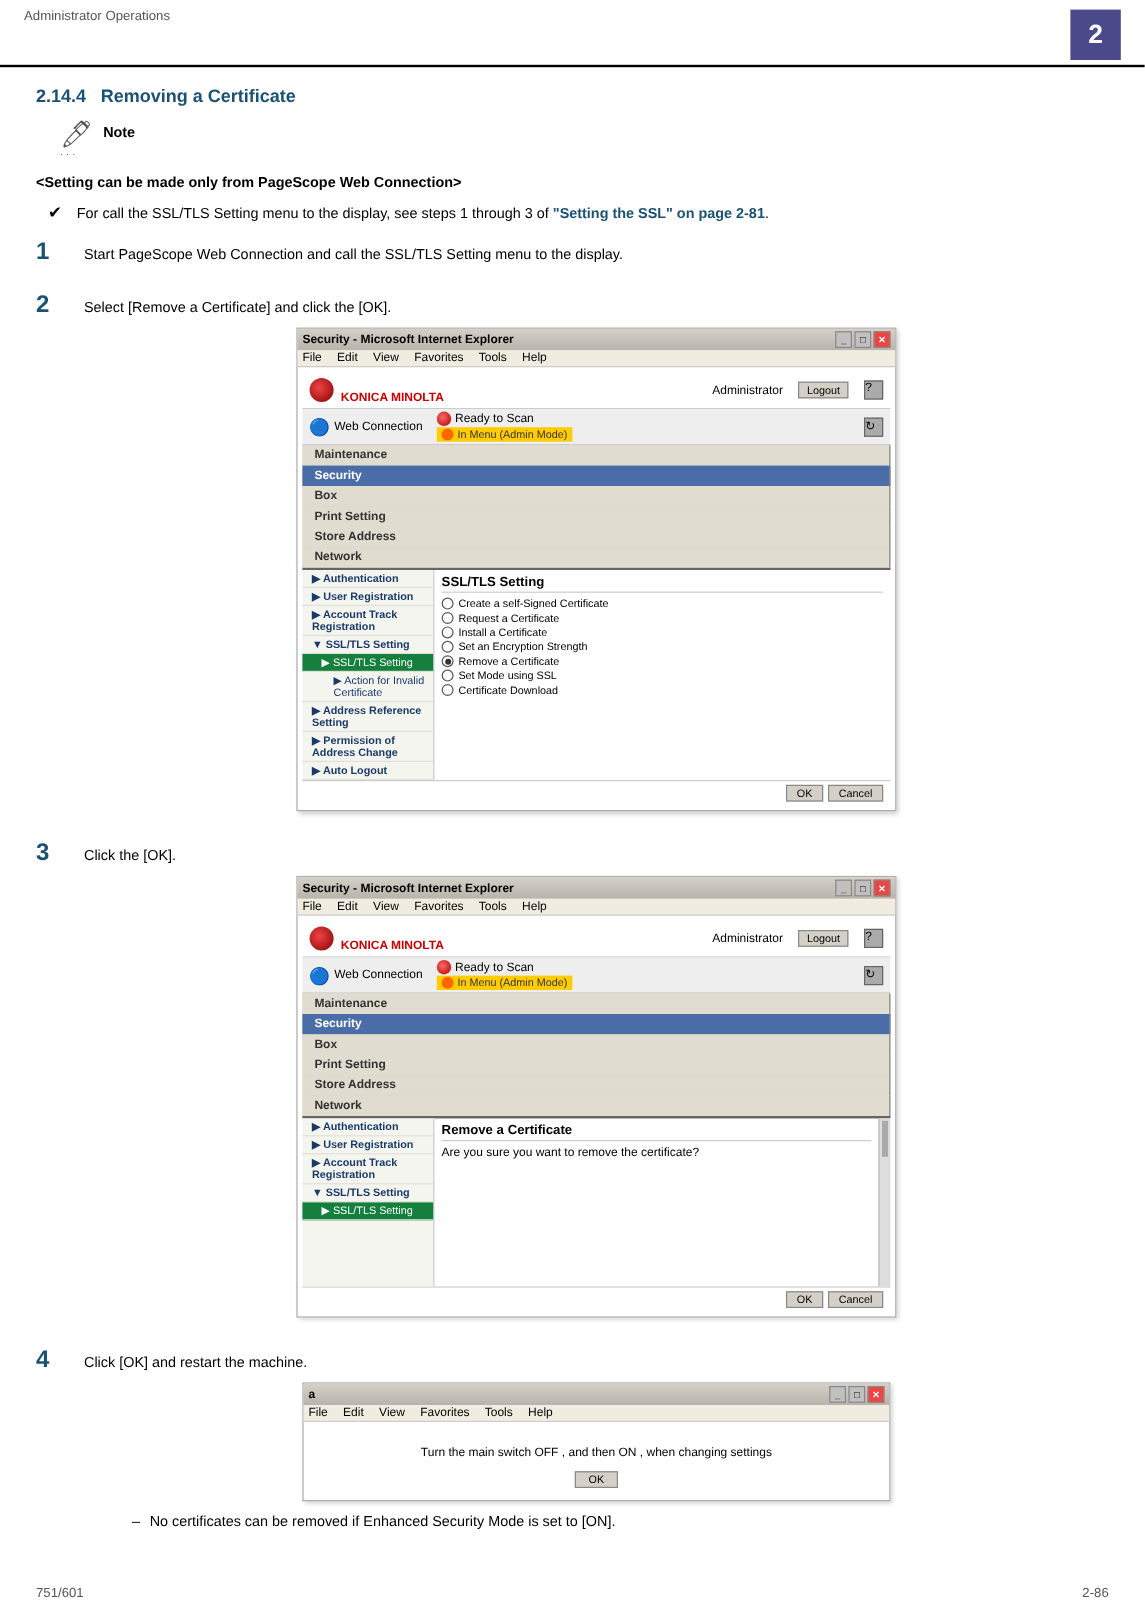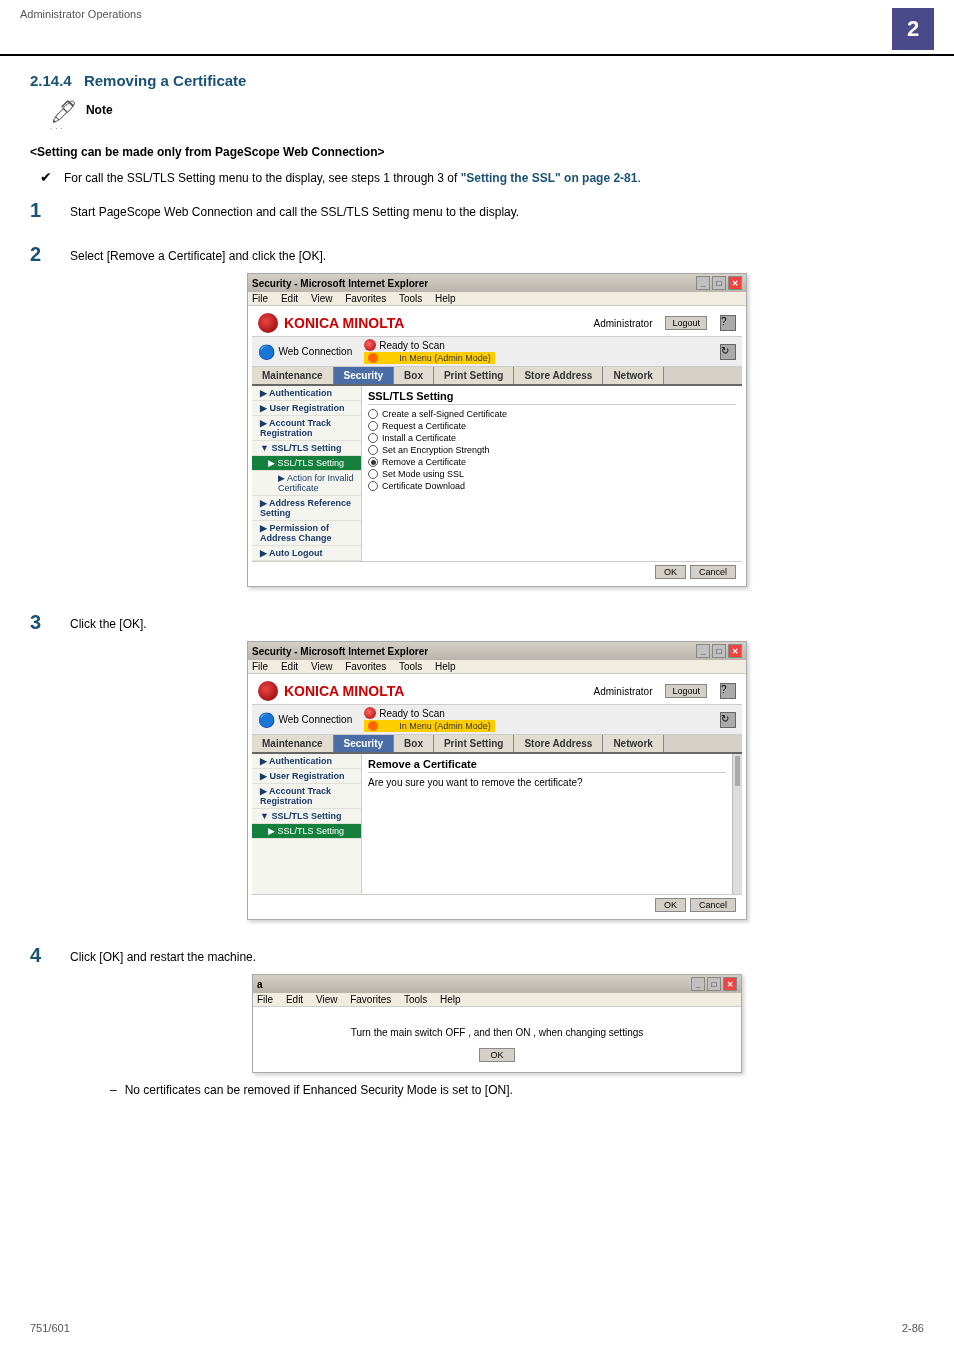--- a/index.html
+++ b/index.html
@@ -195,23 +195,24 @@
       align-items: center;
       gap: 6px;
     }
     .km-logo-circle {
       width: 20px;
       height: 20px;
       background: radial-gradient(circle at 40% 40%, #e44, #800);
       border-radius: 50%;
     }
     .km-logo-text {
-      font-size: 14px;
+      font-size: 10px;
       font-weight: bold;
       color: #cc0000;
+      margin-top: 13px;
     }
     .km-logout-btn {
       background: #d4d0c8;
       border: 1px solid #888;
       padding: 1px 6px;
       font-size: 9px;
       cursor: pointer;
     }
     .km-admin-area {
       display: flex;
@@ -241,34 +242,35 @@
       border-radius: 50%;
       display: inline-block;
     }
     .admin-mode-badge {
       background: #ffcc00;
       padding: 1px 4px;
       font-size: 9px;
       color: #333;
       display: flex;
       align-items: center;
-      gap: 21px;
+      gap: 3px;
     }
     .admin-mode-icon {
       width: 10px;
       height: 10px;
       background: #ff6600;
       border-radius: 50%;
     }
 
     
     .nav-tabs {
       display: flex;
       background: #d4d0c8;
       border-bottom: 2px solid #666;
+      flex-direction: column;
     }
     .nav-tab {
       padding: 3px 10px;
       font-size: 10px;
       font-weight: bold;
       cursor: pointer;
       border-right: 1px solid #888;
       background: #e0dcd0;
       color: #333;
     }

